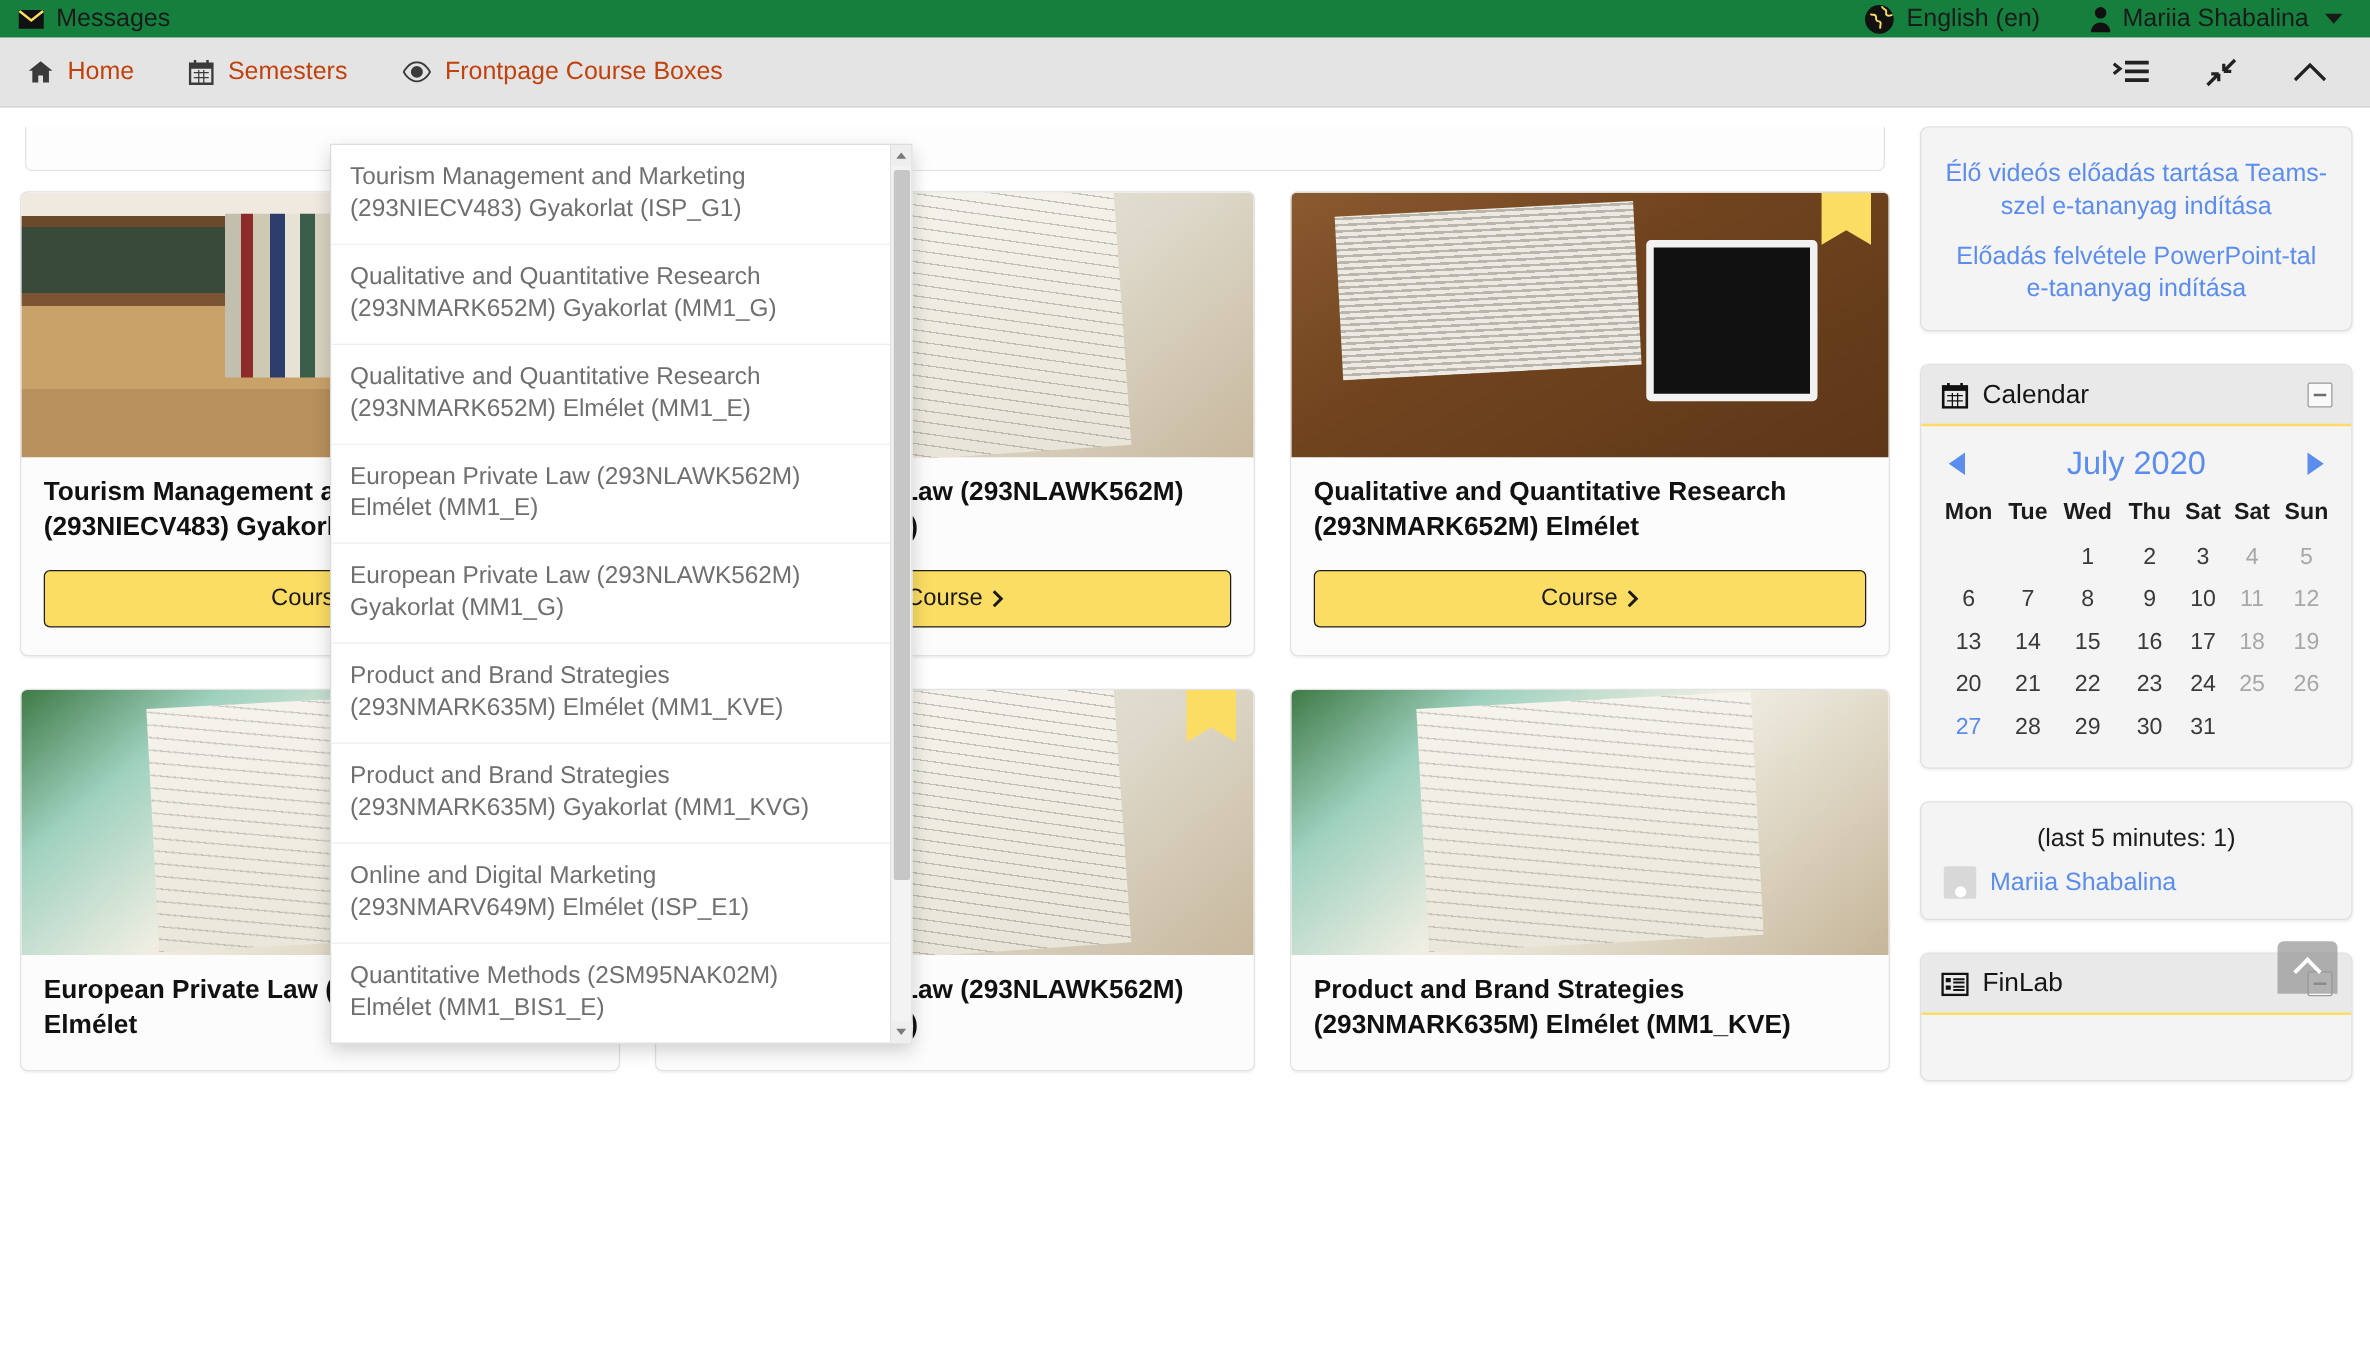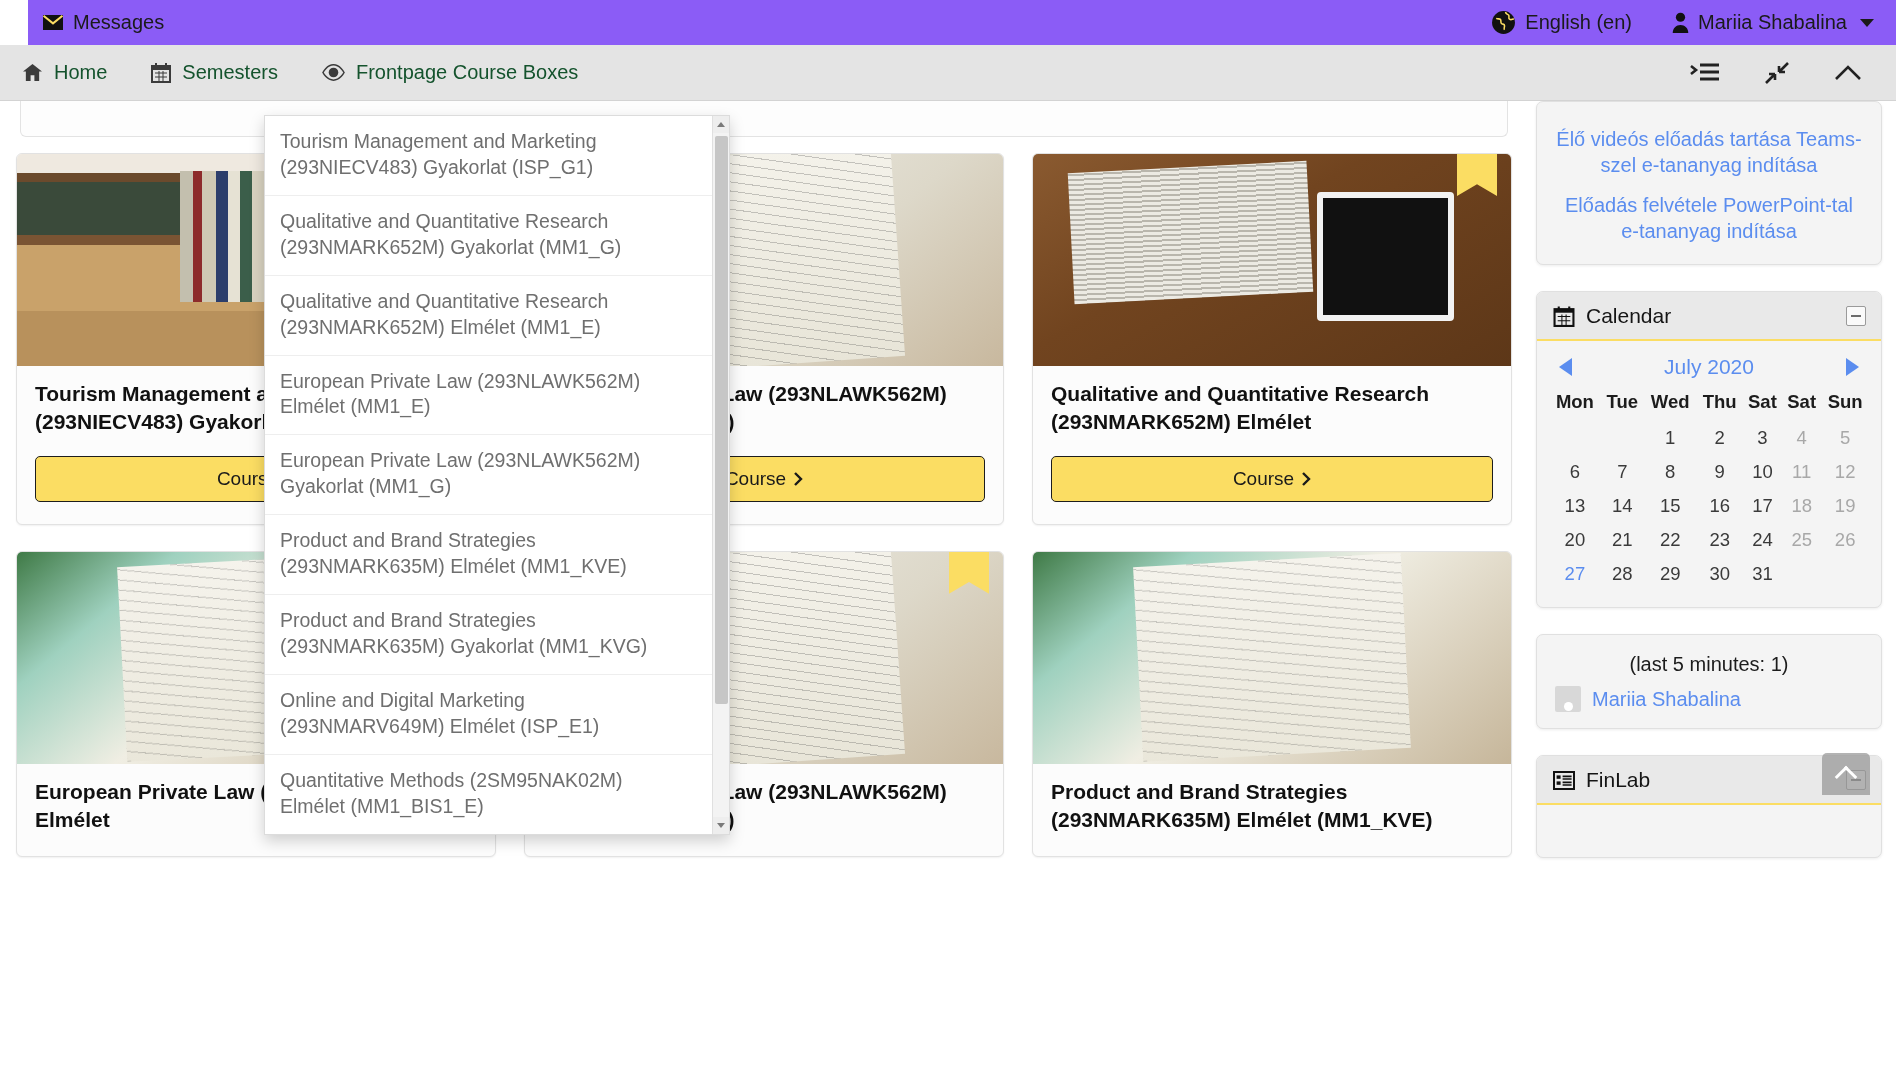--- a/index.html
+++ b/index.html
@@ -5,29 +5,28 @@
   * { box-sizing: border-box; margin: 0; padding: 0; }
   html, body {
     width: 1896px; height: 1080px;
     font-family: "Liberation Sans", sans-serif;
     background: #ffffff;
     overflow: hidden;
   }
 
   
   .topbar {
-    height: 45px;
-    background: #8b5cf6;
+    height: 30px;
+    background: #15803d;
     display: flex;
     align-items: center;
     justify-content: space-between;
     padding: 0 22px 0 14px;
     position: relative;
     z-index: 60;
-    margin-left: 28px;
   }
   .topbar-left { display: flex; align-items: center; gap: 10px; }
   .tb-item {
     display: flex; align-items: center; gap: 9px;
     font-size: 20px; color: #1a1a1a;
   }
   .topbar-right { display: flex; align-items: center; gap: 40px; }
   .glyph { display: inline-flex; align-items: center; justify-content: center; }
   .caret-dn {
     width: 0; height: 0; border-left: 7px solid transparent;
@@ -43,21 +42,21 @@
     align-items: stretch;
     justify-content: space-between;
     position: relative;
     z-index: 55;
     border-bottom: 1px solid #d3d3d3;
   }
   .nav-left { display: flex; align-items: stretch; }
   .nav-tab {
     display: flex; align-items: center; gap: 11px;
     padding: 0 22px;
-    font-size: 20px; color: #14532d;
+    font-size: 20px; color: #c2410c;
     cursor: pointer;
     white-space: nowrap;
   }
   .nav-tab.active { background: #FDEFA8; color: #1a1a1a; }
   .nav-right { display: flex; align-items: center; gap: 44px; padding-right: 34px; }
   .nav-icon { cursor: pointer; display: flex; align-items: center; }
 
   
   .page {
     position: absolute;
@@ -243,21 +242,21 @@
 
   .links-block { padding: 24px 18px 20px 18px; text-align: center; }
   .side-link {
     display: block; color: #5B8DEF; font-size: 20px; line-height: 1.3;
     margin-bottom: 14px; cursor: pointer; text-decoration: none;
   }
   .side-link:last-child { margin-bottom: 0; }
 
   
   .cal-nav { display: flex; align-items: center; justify-content: space-between; padding: 0 10px 6px 10px; }
-  .cal-month { color: #5B8DEF; font-size: 21px; }
+  .cal-month { color: #5B8DEF; font-size: 26px; }
   .cal-prev { width:0;height:0;border-top:9px solid transparent;border-bottom:9px solid transparent;border-right:13px solid #5B8DEF; cursor:pointer; }
   .cal-next { width:0;height:0;border-top:9px solid transparent;border-bottom:9px solid transparent;border-left:13px solid #5B8DEF; cursor:pointer; }
   table.cal { width: 100%; border-collapse: collapse; }
   table.cal th {
     font-size: 18.5px; color: #1c1c1c; font-weight: bold; padding: 6px 0 8px 0; margin-top: 40px;
   }
   table.cal td {
     font-size: 18.5px; color: #3a3a3a; text-align: center; padding: 6px 0;
   }
   table.cal td.weekend { color: #a8a8a8; }

